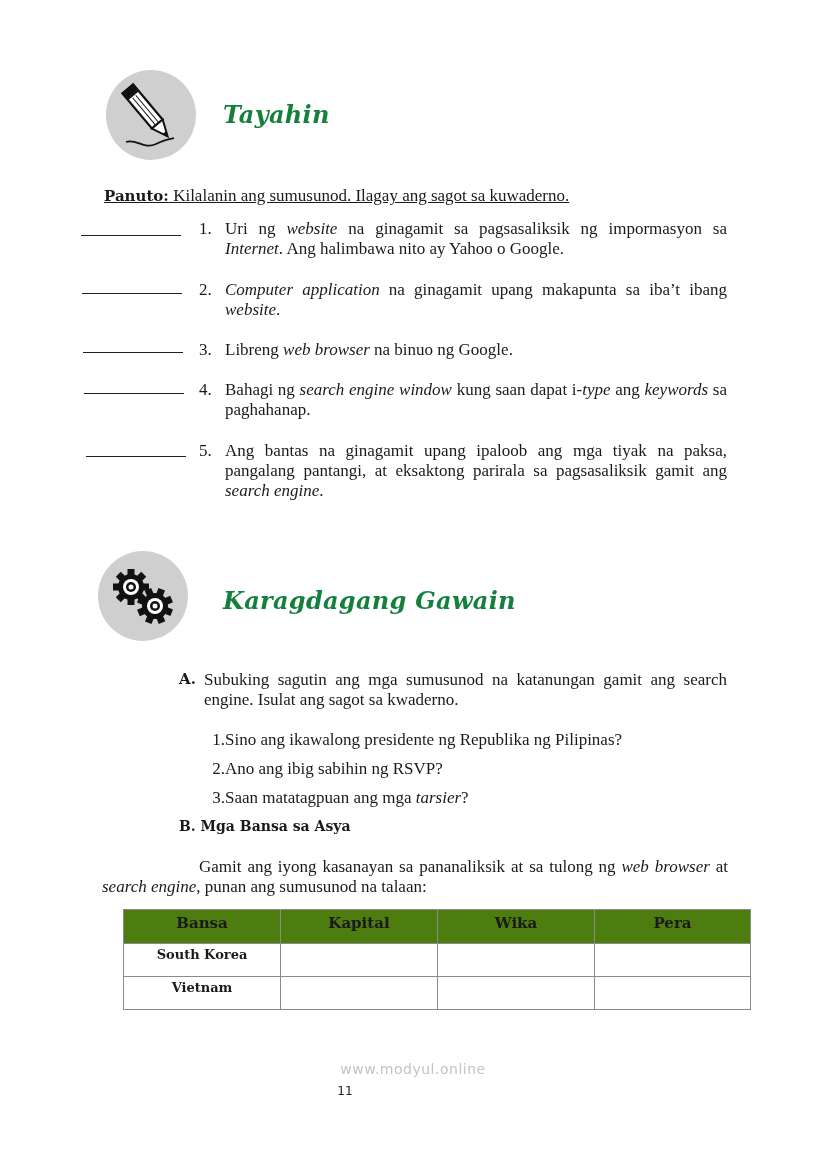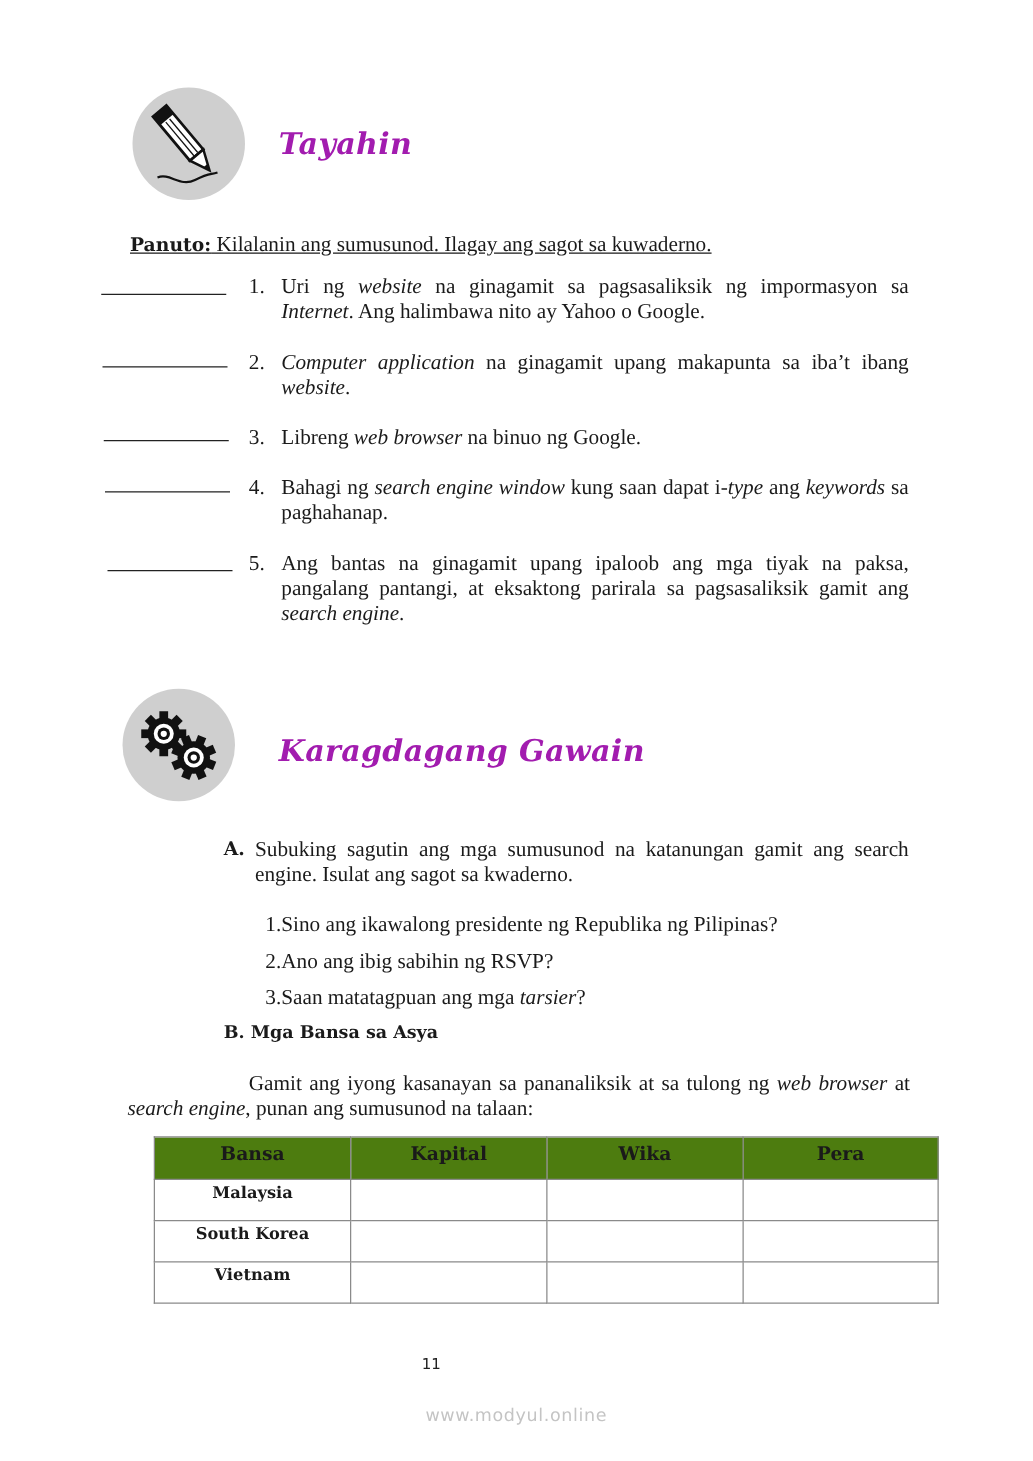--- a/index.html
+++ b/index.html
@@ -1,39 +1,39 @@
 <!DOCTYPE html>
 <html><head>
 <meta charset="utf-8">
 <style>
   html, body { margin:0; padding:0; background:#ffffff; }
   body { width:826px; height:1169px; position:relative; overflow:hidden;
          font-family:"DejaVu Serif", serif; color:#1a1a1a; }
   .circle { position:absolute; width:90px; height:90px; border-radius:50%; background:#cfcfcf; }
   .sec-title { position:absolute; font-family:"DejaVu Serif", serif; font-weight:bold; font-style:italic;
-               font-size:24px; color:#a21caf; letter-spacing:0.3px;text-align:right; }
+               font-size:24px; color:#15803d; letter-spacing:0.3px;text-align:right; }
   .txt { font-family:"Liberation Serif", serif; font-size:17px; line-height:20px; color:#1a1a1a; }
   .instr { position:absolute; left:104px; top:186px;text-decoration:underline; }
   .instr b { font-family:"DejaVu Serif", serif; font-size:15px; }
   .blank { position:absolute; height:0; border-top:1.3px solid #222; width:100px; }
   .q { position:absolute; left:199px; width:528px; }
   .q .num { position:absolute; left:0; top:0; width:24px; }
   .q .body { margin-left:26px; text-align:justify; }
   .a-label { position:absolute; left:179px; top:670px; font-family:"DejaVu Serif", serif; font-weight:bold; font-size:15px; }
   .a-text { position:absolute; left:204px; top:670px; width:523px; text-align:justify; }
   .sub { position:absolute; left:199px;text-align:right; }
   .sub .num { display:inline-block; width:26px; }
   .b-label { position:absolute; left:179px; top:818px; font-family:"DejaVu Serif", serif; font-weight:bold; font-size:14px; }
   .para { position:absolute; left:102px; top:857px; width:626px; text-align:justify; }
   table.grid { position:absolute; left:123px; top:909px; width:628px; border-collapse:collapse; }
   table.grid td, table.grid th { border:1px solid #8a8a8a; height:32px; padding:0; vertical-align:top; text-align:center; }
   table.grid th { background:#4d7c0f; font-family:"DejaVu Serif", serif; font-weight:bold; font-size:15px; padding-top:4px; height:29px; }
   table.grid td.country { font-family:"DejaVu Serif", serif; font-weight:bold; font-size:13px; padding-top:3px; height:29px; }
   .pageno { position:absolute; left:0; width:690px; top:1084px; text-align:center; font-family:"DejaVu Sans", sans-serif; font-size:12px; color:#222; }
-  .watermark { position:absolute; left:0; width:826px; top:1125px; text-align:center; font-family:"DejaVu Sans", sans-serif; font-size:14px; color:#c4c4c4; letter-spacing:0.5px; }
+  .watermark { position:absolute; left:0; width:826px; top:1061px; text-align:center; font-family:"DejaVu Sans", sans-serif; font-size:14px; color:#c4c4c4; letter-spacing:0.5px; }
 </style>
 </head>
 <body>
 
 <div class="circle" style="left:106px; top:70px;">
   <svg width="90" height="90" viewBox="0 0 90 90">
     <g transform="rotate(-40 45 45)">
       <rect x="37" y="10" width="14" height="46" fill="#fff" stroke="#111" stroke-width="2.2"></rect>
       <rect x="37" y="10" width="14" height="9" fill="#111"></rect>
       <line x1="42" y1="20" x2="42" y2="55" stroke="#111" stroke-width="1"></line>
@@ -131,26 +131,20 @@
   <thead>
     <tr>
       <th style="width:156px;">Bansa</th>
       <th style="width:156px;">Kapital</th>
       <th style="width:156px;">Wika</th>
       <th>Pera</th>
     </tr>
   </thead>
   <tbody>
     <tr>
-      <td class="country">Malaysia</td>
-      <td></td>
-      <td></td>
-      <td></td>
-    </tr>
-    <tr>
       <td class="country">South Korea</td>
       <td></td>
       <td></td>
       <td></td>
     </tr>
     <tr>
       <td class="country">Vietnam</td>
       <td></td>
       <td></td>
       <td></td>

